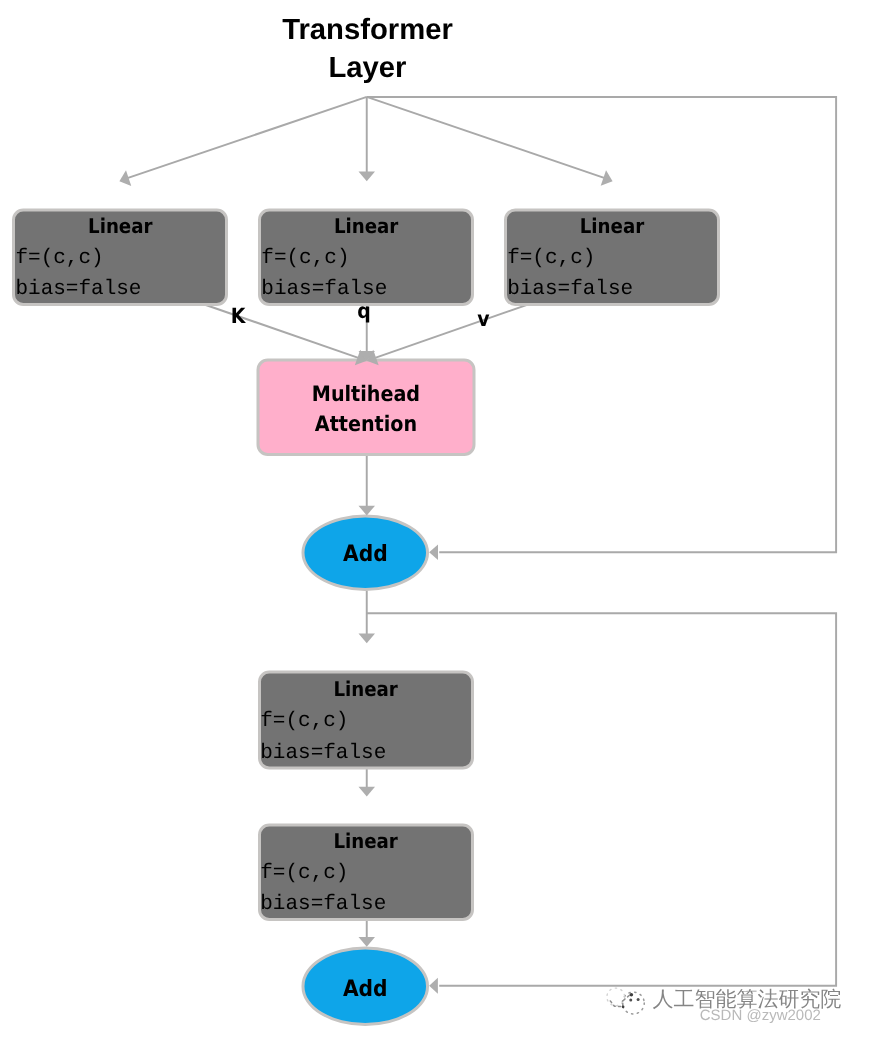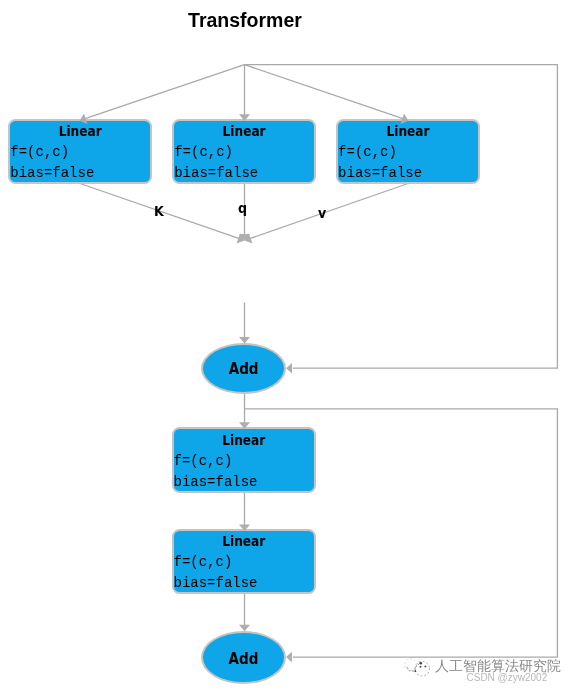--- a/index.html
+++ b/index.html
@@ -4,21 +4,21 @@
 <title>Transformer Layer</title>
 <style>
   html,body{margin:0;padding:0;}
   body{width:579px;height:693px;background:#ffffff;overflow:hidden;
        font-family:"DejaVu Sans",sans-serif;}
   #stage{position:relative;width:579px;height:693px;}
   svg#edges,svg#heads{position:absolute;left:0;top:0;width:579px;height:693px;pointer-events:none;}
   .node{position:absolute;box-sizing:border-box;display:flex;flex-direction:column;
         align-items:center;justify-content:center;}
   .rbox{border:2.1px solid #c6c4c2;border-radius:7.5px;}
-  .blue{background:#0ea5e9;}
+  .blue{background:#737373;margin-top:20px;}
   .pink{background:#ffafcb;}
   .ell{background:#0ea5e9;border:2px solid #c6c4c2;border-radius:50%;}
   .t-title{font-weight:bold;font-size:13.5px;color:#000;line-height:21px;
            font-family:"DejaVu Sans Condensed","DejaVu Sans",sans-serif;}
   .t-sub{font-size:14px;color:#000;line-height:21px;
          font-family:Liberation Mono, monospace;}
   #title{position:absolute;text-align:center;font-weight:bold;font-size:19.5px;
          font-family:"Liberation Sans",sans-serif;line-height:24.7px;color:#000;}
   .elabel{position:absolute;font-weight:bold;font-size:14px;line-height:14px;color:#000;
           font-family:"DejaVu Sans Condensed","DejaVu Sans",sans-serif;}
@@ -51,20 +51,21 @@
   #wm-credit{position:absolute;left:62.5px;top:17.3px;font-size:10px;line-height:12.3px;
              color:#b9b9b9;font-family:"Liberation Sans",sans-serif;white-space:nowrap;}
 </style>
 </head>
 <body>
 
 <div id="stage">
 
   <div id="title">
     <div>Transformer</div>
+    <div>Layer</div>
   </div>
 
   <svg id="edges" viewBox="0 0 579 693">
     <g fill="none" stroke="#a9a9a9" stroke-width="1.3" stroke-linejoin="miter">
 
       <path d="M244.5 64.6 L84.4 118.9"></path>
       <path d="M244.5 64.6 L244.5 115.4"></path>
       <path d="M244.5 64.6 L403.7 118.9"></path>
 
       <path d="M244.5 64.6 L557.4 64.6 L557.4 368.2 L292.8 368.2"></path>
@@ -88,20 +89,24 @@
     <span class="t-title">Linear</span>
     <span class="t-sub">f=(c,c) bias=false</span>
   </div>
   <div class="node rbox blue" id="n-linear-q">
     <span class="t-title">Linear</span>
     <span class="t-sub">f=(c,c) bias=false</span>
   </div>
   <div class="node rbox blue" id="n-linear-v">
     <span class="t-title">Linear</span>
     <span class="t-sub">f=(c,c) bias=false</span>
+  </div>
+  <div class="node rbox pink" id="n-mha">
+    <span class="t-title">Multihead</span>
+    <span class="t-title">Attention</span>
   </div>
   <div class="node ell" id="n-add1">
     <span class="t-title">Add</span>
   </div>
   <div class="node rbox blue" id="n-ff1">
     <span class="t-title">Linear</span>
     <span class="t-sub">f=(c,c) bias=false</span>
   </div>
   <div class="node rbox blue" id="n-ff2">
     <span class="t-title">Linear</span>

